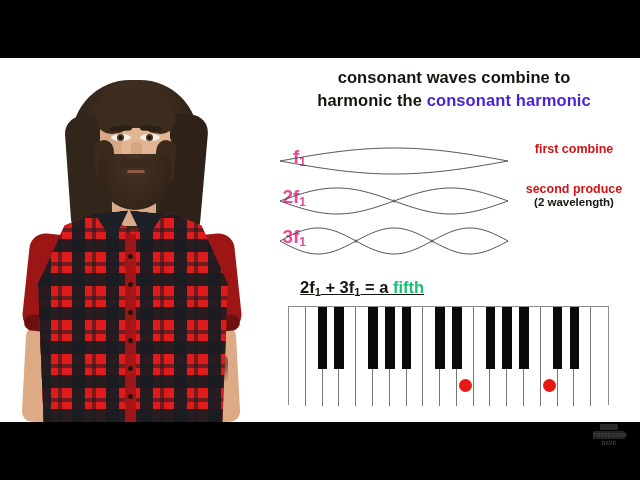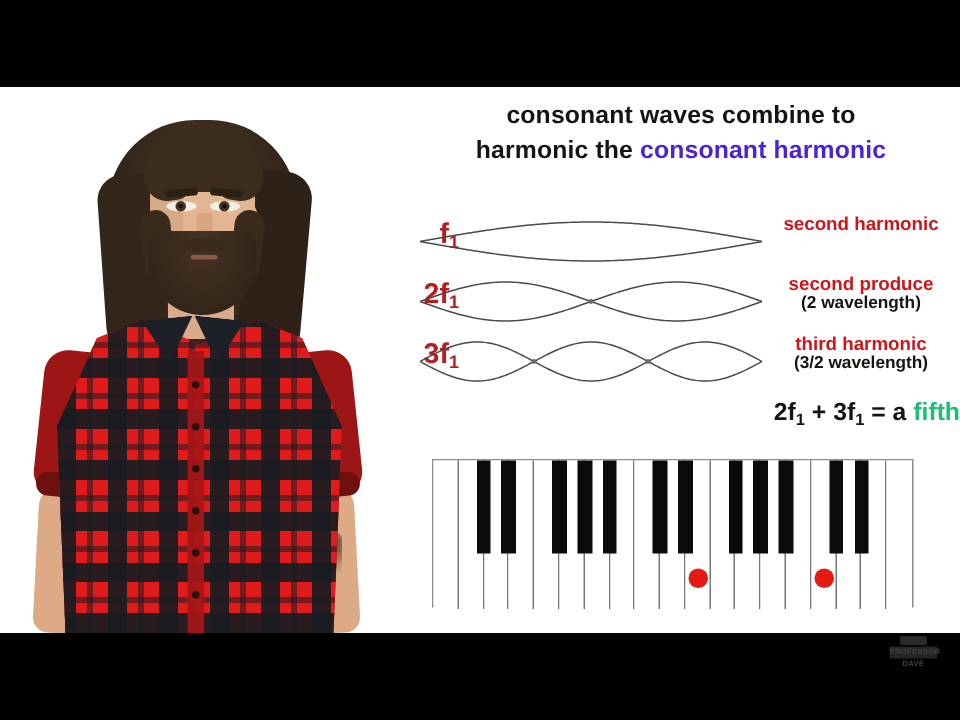--- a/index.html
+++ b/index.html
@@ -115,30 +115,30 @@
 
   
   #title{position:absolute;left:268px;top:8px;width:372px;text-align:center;
     font-size:16.5px;font-weight:bold;color:#16140f;line-height:1.42;letter-spacing:.1px;}
   #title .accent{color:#4b22d6;}
 
   
   #harmonics{position:absolute;left:260px;top:84px;width:380px;}
   .hrow{position:relative;height:40px;}
   .hlabel{position:absolute;left:0;top:4px;width:46px;text-align:right;
-    color:#b91c1c;font-weight:bold;font-size:19px;}
+    color:#ec4899;font-weight:bold;font-size:19px;}
   .hlabel sub{font-size:12px;vertical-align:-3px;}
   .hwave{position:absolute;left:20px;top:0;width:228px;height:38px;}
   .htext{position:absolute;left:248px;top:0;width:132px;text-align:center;line-height:1.15;}
   .htext .hname{display:block;color:#d01417;font-weight:bold;font-size:12.5px;}
   .htext .hsub{display:block;color:#16140f;font-weight:bold;font-size:11.5px;}
 
   
-  #equation{position:absolute;left:300px;top:208px;width:340px;text-align:right;
-    font-size:16.5px;font-weight:bold;color:#16140f;}
+  #equation{position:absolute;left:300px;top:220px;width:340px;text-align:left;
+    font-size:16.5px;font-weight:bold;color:#16140f;text-decoration:underline;}
   #equation sub{font-size:11px;vertical-align:-3px;}
   #equation .green{color:#19c072;}
 
   
   #piano{position:absolute;left:288px;top:248px;width:321px;height:99px;
     background:#fff;border:1px solid #8c8c8c;box-sizing:border-box;}
   .wkey{position:absolute;top:0;height:99px;background:#fff;
     border-right:1px solid #777;box-sizing:border-box;}
   .wkey.last{border-right:none;}
   .bkey{position:absolute;top:0;height:62px;background:#0a0a0a;z-index:5;}
@@ -224,21 +224,21 @@
     </div>
 
     <div id="harmonics">
         <div class="hrow">
           <div class="hlabel"><span>f</span><sub>1</sub></div>
           <svg class="hwave" viewBox="0 0 228 38">
             <path d="M0.00 19.00 L1.43 18.74 L2.85 18.49 L4.28 18.23 L5.70 17.98 L7.13 17.73 L8.55 17.47 L9.97 17.22 L11.40 16.97 L12.82 16.71 L14.25 16.46 L15.68 16.21 L17.10 15.97 L18.52 15.72 L19.95 15.47 L21.38 15.23 L22.80 14.98 L24.23 14.74 L25.65 14.50 L27.07 14.26 L28.50 14.03 L29.93 13.79 L31.35 13.56 L32.77 13.33 L34.20 13.10 L35.63 12.87 L37.05 12.65 L38.48 12.43 L39.90 12.21 L41.33 11.99 L42.75 11.78 L44.17 11.57 L45.60 11.36 L47.02 11.15 L48.45 10.95 L49.88 10.75 L51.30 10.56 L52.73 10.36 L54.15 10.18 L55.58 9.99 L57.00 9.81 L58.42 9.63 L59.85 9.45 L61.27 9.28 L62.70 9.11 L64.13 8.95 L65.55 8.79 L66.97 8.63 L68.40 8.48 L69.83 8.33 L71.25 8.19 L72.67 8.05 L74.10 7.92 L75.53 7.78 L76.95 7.66 L78.38 7.54 L79.80 7.42 L81.22 7.30 L82.65 7.19 L84.08 7.09 L85.50 6.99 L86.92 6.89 L88.35 6.80 L89.78 6.72 L91.20 6.64 L92.63 6.56 L94.05 6.49 L95.47 6.42 L96.90 6.36 L98.33 6.30 L99.75 6.25 L101.17 6.20 L102.60 6.16 L104.03 6.12 L105.45 6.09 L106.88 6.06 L108.30 6.04 L109.72 6.02 L111.15 6.01 L112.58 6.00 L114.00 6.00 L115.42 6.00 L116.85 6.01 L118.28 6.02 L119.70 6.04 L121.13 6.06 L122.55 6.09 L123.97 6.12 L125.40 6.16 L126.83 6.20 L128.25 6.25 L129.68 6.30 L131.10 6.36 L132.53 6.42 L133.95 6.49 L135.38 6.56 L136.80 6.64 L138.22 6.72 L139.65 6.80 L141.07 6.89 L142.50 6.99 L143.93 7.09 L145.35 7.19 L146.78 7.30 L148.20 7.42 L149.63 7.54 L151.05 7.66 L152.47 7.78 L153.90 7.92 L155.32 8.05 L156.75 8.19 L158.18 8.33 L159.60 8.48 L161.03 8.63 L162.45 8.79 L163.88 8.95 L165.30 9.11 L166.72 9.28 L168.15 9.45 L169.57 9.63 L171.00 9.81 L172.43 9.99 L173.85 10.18 L175.28 10.36 L176.70 10.56 L178.13 10.75 L179.55 10.95 L180.97 11.15 L182.40 11.36 L183.82 11.57 L185.25 11.78 L186.68 11.99 L188.10 12.21 L189.53 12.43 L190.95 12.65 L192.38 12.87 L193.80 13.10 L195.22 13.33 L196.65 13.56 L198.07 13.79 L199.50 14.03 L200.93 14.26 L202.35 14.50 L203.78 14.74 L205.20 14.98 L206.63 15.23 L208.05 15.47 L209.47 15.72 L210.90 15.97 L212.32 16.21 L213.75 16.46 L215.18 16.71 L216.60 16.97 L218.03 17.22 L219.45 17.47 L220.88 17.73 L222.30 17.98 L223.72 18.23 L225.15 18.49 L226.57 18.74 L228.00 19.00 " fill="none" stroke="#4a4a4a" stroke-width="1"></path>
             <path d="M0.00 19.00 L1.43 19.26 L2.85 19.51 L4.28 19.77 L5.70 20.02 L7.13 20.27 L8.55 20.53 L9.97 20.78 L11.40 21.03 L12.82 21.29 L14.25 21.54 L15.68 21.79 L17.10 22.03 L18.52 22.28 L19.95 22.53 L21.38 22.77 L22.80 23.02 L24.23 23.26 L25.65 23.50 L27.07 23.74 L28.50 23.97 L29.93 24.21 L31.35 24.44 L32.77 24.67 L34.20 24.90 L35.63 25.13 L37.05 25.35 L38.48 25.57 L39.90 25.79 L41.33 26.01 L42.75 26.22 L44.17 26.43 L45.60 26.64 L47.02 26.85 L48.45 27.05 L49.88 27.25 L51.30 27.44 L52.73 27.64 L54.15 27.82 L55.58 28.01 L57.00 28.19 L58.42 28.37 L59.85 28.55 L61.27 28.72 L62.70 28.89 L64.13 29.05 L65.55 29.21 L66.97 29.37 L68.40 29.52 L69.83 29.67 L71.25 29.81 L72.67 29.95 L74.10 30.08 L75.53 30.22 L76.95 30.34 L78.38 30.46 L79.80 30.58 L81.22 30.70 L82.65 30.81 L84.08 30.91 L85.50 31.01 L86.92 31.11 L88.35 31.20 L89.78 31.28 L91.20 31.36 L92.63 31.44 L94.05 31.51 L95.47 31.58 L96.90 31.64 L98.33 31.70 L99.75 31.75 L101.17 31.80 L102.60 31.84 L104.03 31.88 L105.45 31.91 L106.88 31.94 L108.30 31.96 L109.72 31.98 L111.15 31.99 L112.58 32.00 L114.00 32.00 L115.42 32.00 L116.85 31.99 L118.28 31.98 L119.70 31.96 L121.13 31.94 L122.55 31.91 L123.97 31.88 L125.40 31.84 L126.83 31.80 L128.25 31.75 L129.68 31.70 L131.10 31.64 L132.53 31.58 L133.95 31.51 L135.38 31.44 L136.80 31.36 L138.22 31.28 L139.65 31.20 L141.07 31.11 L142.50 31.01 L143.93 30.91 L145.35 30.81 L146.78 30.70 L148.20 30.58 L149.63 30.46 L151.05 30.34 L152.47 30.22 L153.90 30.08 L155.32 29.95 L156.75 29.81 L158.18 29.67 L159.60 29.52 L161.03 29.37 L162.45 29.21 L163.88 29.05 L165.30 28.89 L166.72 28.72 L168.15 28.55 L169.57 28.37 L171.00 28.19 L172.43 28.01 L173.85 27.82 L175.28 27.64 L176.70 27.44 L178.13 27.25 L179.55 27.05 L180.97 26.85 L182.40 26.64 L183.82 26.43 L185.25 26.22 L186.68 26.01 L188.10 25.79 L189.53 25.57 L190.95 25.35 L192.38 25.13 L193.80 24.90 L195.22 24.67 L196.65 24.44 L198.07 24.21 L199.50 23.97 L200.93 23.74 L202.35 23.50 L203.78 23.26 L205.20 23.02 L206.63 22.77 L208.05 22.53 L209.47 22.28 L210.90 22.03 L212.32 21.79 L213.75 21.54 L215.18 21.29 L216.60 21.03 L218.03 20.78 L219.45 20.53 L220.88 20.27 L222.30 20.02 L223.72 19.77 L225.15 19.51 L226.57 19.26 L228.00 19.00 " fill="none" stroke="#4a4a4a" stroke-width="1"></path>
           </svg>
           <div class="htext">
-            <span class="hname">second harmonic</span>
+            <span class="hname">first combine</span>
           </div>
         </div>
         <div class="hrow">
           <div class="hlabel"><span>2f</span><sub>1</sub></div>
           <svg class="hwave" viewBox="0 0 228 38">
             <path d="M0.00 19.00 L1.43 18.49 L2.85 17.98 L4.28 17.47 L5.70 16.97 L7.13 16.46 L8.55 15.97 L9.97 15.47 L11.40 14.98 L12.82 14.50 L14.25 14.03 L15.68 13.56 L17.10 13.10 L18.52 12.65 L19.95 12.21 L21.38 11.78 L22.80 11.36 L24.23 10.95 L25.65 10.56 L27.07 10.18 L28.50 9.81 L29.93 9.45 L31.35 9.11 L32.77 8.79 L34.20 8.48 L35.63 8.19 L37.05 7.92 L38.48 7.66 L39.90 7.42 L41.33 7.19 L42.75 6.99 L44.17 6.80 L45.60 6.64 L47.02 6.49 L48.45 6.36 L49.88 6.25 L51.30 6.16 L52.73 6.09 L54.15 6.04 L55.58 6.01 L57.00 6.00 L58.42 6.01 L59.85 6.04 L61.27 6.09 L62.70 6.16 L64.13 6.25 L65.55 6.36 L66.97 6.49 L68.40 6.64 L69.83 6.80 L71.25 6.99 L72.67 7.19 L74.10 7.42 L75.53 7.66 L76.95 7.92 L78.38 8.19 L79.80 8.48 L81.22 8.79 L82.65 9.11 L84.08 9.45 L85.50 9.81 L86.92 10.18 L88.35 10.56 L89.78 10.95 L91.20 11.36 L92.63 11.78 L94.05 12.21 L95.47 12.65 L96.90 13.10 L98.33 13.56 L99.75 14.03 L101.17 14.50 L102.60 14.98 L104.03 15.47 L105.45 15.97 L106.88 16.46 L108.30 16.97 L109.72 17.47 L111.15 17.98 L112.58 18.49 L114.00 19.00 L115.42 19.51 L116.85 20.02 L118.28 20.53 L119.70 21.03 L121.13 21.54 L122.55 22.03 L123.97 22.53 L125.40 23.02 L126.83 23.50 L128.25 23.97 L129.68 24.44 L131.10 24.90 L132.53 25.35 L133.95 25.79 L135.38 26.22 L136.80 26.64 L138.22 27.05 L139.65 27.44 L141.07 27.82 L142.50 28.19 L143.93 28.55 L145.35 28.89 L146.78 29.21 L148.20 29.52 L149.63 29.81 L151.05 30.08 L152.47 30.34 L153.90 30.58 L155.32 30.81 L156.75 31.01 L158.18 31.20 L159.60 31.36 L161.03 31.51 L162.45 31.64 L163.88 31.75 L165.30 31.84 L166.72 31.91 L168.15 31.96 L169.57 31.99 L171.00 32.00 L172.43 31.99 L173.85 31.96 L175.28 31.91 L176.70 31.84 L178.13 31.75 L179.55 31.64 L180.97 31.51 L182.40 31.36 L183.82 31.20 L185.25 31.01 L186.68 30.81 L188.10 30.58 L189.53 30.34 L190.95 30.08 L192.38 29.81 L193.80 29.52 L195.22 29.21 L196.65 28.89 L198.07 28.55 L199.50 28.19 L200.93 27.82 L202.35 27.44 L203.78 27.05 L205.20 26.64 L206.63 26.22 L208.05 25.79 L209.47 25.35 L210.90 24.90 L212.32 24.44 L213.75 23.97 L215.18 23.50 L216.60 23.02 L218.03 22.53 L219.45 22.03 L220.88 21.54 L222.30 21.03 L223.72 20.53 L225.15 20.02 L226.57 19.51 L228.00 19.00 " fill="none" stroke="#4a4a4a" stroke-width="1"></path>
             <path d="M0.00 19.00 L1.43 19.51 L2.85 20.02 L4.28 20.53 L5.70 21.03 L7.13 21.54 L8.55 22.03 L9.97 22.53 L11.40 23.02 L12.82 23.50 L14.25 23.97 L15.68 24.44 L17.10 24.90 L18.52 25.35 L19.95 25.79 L21.38 26.22 L22.80 26.64 L24.23 27.05 L25.65 27.44 L27.07 27.82 L28.50 28.19 L29.93 28.55 L31.35 28.89 L32.77 29.21 L34.20 29.52 L35.63 29.81 L37.05 30.08 L38.48 30.34 L39.90 30.58 L41.33 30.81 L42.75 31.01 L44.17 31.20 L45.60 31.36 L47.02 31.51 L48.45 31.64 L49.88 31.75 L51.30 31.84 L52.73 31.91 L54.15 31.96 L55.58 31.99 L57.00 32.00 L58.42 31.99 L59.85 31.96 L61.27 31.91 L62.70 31.84 L64.13 31.75 L65.55 31.64 L66.97 31.51 L68.40 31.36 L69.83 31.20 L71.25 31.01 L72.67 30.81 L74.10 30.58 L75.53 30.34 L76.95 30.08 L78.38 29.81 L79.80 29.52 L81.22 29.21 L82.65 28.89 L84.08 28.55 L85.50 28.19 L86.92 27.82 L88.35 27.44 L89.78 27.05 L91.20 26.64 L92.63 26.22 L94.05 25.79 L95.47 25.35 L96.90 24.90 L98.33 24.44 L99.75 23.97 L101.17 23.50 L102.60 23.02 L104.03 22.53 L105.45 22.03 L106.88 21.54 L108.30 21.03 L109.72 20.53 L111.15 20.02 L112.58 19.51 L114.00 19.00 L115.42 18.49 L116.85 17.98 L118.28 17.47 L119.70 16.97 L121.13 16.46 L122.55 15.97 L123.97 15.47 L125.40 14.98 L126.83 14.50 L128.25 14.03 L129.68 13.56 L131.10 13.10 L132.53 12.65 L133.95 12.21 L135.38 11.78 L136.80 11.36 L138.22 10.95 L139.65 10.56 L141.07 10.18 L142.50 9.81 L143.93 9.45 L145.35 9.11 L146.78 8.79 L148.20 8.48 L149.63 8.19 L151.05 7.92 L152.47 7.66 L153.90 7.42 L155.32 7.19 L156.75 6.99 L158.18 6.80 L159.60 6.64 L161.03 6.49 L162.45 6.36 L163.88 6.25 L165.30 6.16 L166.72 6.09 L168.15 6.04 L169.57 6.01 L171.00 6.00 L172.43 6.01 L173.85 6.04 L175.28 6.09 L176.70 6.16 L178.13 6.25 L179.55 6.36 L180.97 6.49 L182.40 6.64 L183.82 6.80 L185.25 6.99 L186.68 7.19 L188.10 7.42 L189.53 7.66 L190.95 7.92 L192.38 8.19 L193.80 8.48 L195.22 8.79 L196.65 9.11 L198.07 9.45 L199.50 9.81 L200.93 10.18 L202.35 10.56 L203.78 10.95 L205.20 11.36 L206.63 11.78 L208.05 12.21 L209.47 12.65 L210.90 13.10 L212.32 13.56 L213.75 14.03 L215.18 14.50 L216.60 14.98 L218.03 15.47 L219.45 15.97 L220.88 16.46 L222.30 16.97 L223.72 17.47 L225.15 17.98 L226.57 18.49 L228.00 19.00 " fill="none" stroke="#4a4a4a" stroke-width="1"></path>
             <circle cx="114.00" cy="19" r="1.6" fill="#6b6b6b"></circle>
           </svg>
           <div class="htext">
@@ -247,24 +247,20 @@
           </div>
         </div>
         <div class="hrow">
           <div class="hlabel"><span>3f</span><sub>1</sub></div>
           <svg class="hwave" viewBox="0 0 228 38">
             <path d="M0.00 19.00 L1.43 18.23 L2.85 17.47 L4.28 16.71 L5.70 15.97 L7.13 15.23 L8.55 14.50 L9.97 13.79 L11.40 13.10 L12.82 12.43 L14.25 11.78 L15.68 11.15 L17.10 10.56 L18.52 9.99 L19.95 9.45 L21.38 8.95 L22.80 8.48 L24.23 8.05 L25.65 7.66 L27.07 7.30 L28.50 6.99 L29.93 6.72 L31.35 6.49 L32.77 6.30 L34.20 6.16 L35.63 6.06 L37.05 6.01 L38.48 6.00 L39.90 6.04 L41.33 6.12 L42.75 6.25 L44.17 6.42 L45.60 6.64 L47.02 6.89 L48.45 7.19 L49.88 7.54 L51.30 7.92 L52.73 8.33 L54.15 8.79 L55.58 9.28 L57.00 9.81 L58.42 10.36 L59.85 10.95 L61.27 11.57 L62.70 12.21 L64.13 12.87 L65.55 13.56 L66.97 14.26 L68.40 14.98 L69.83 15.72 L71.25 16.46 L72.67 17.22 L74.10 17.98 L75.53 18.74 L76.95 19.51 L78.38 20.27 L79.80 21.03 L81.22 21.79 L82.65 22.53 L84.08 23.26 L85.50 23.97 L86.92 24.67 L88.35 25.35 L89.78 26.01 L91.20 26.64 L92.63 27.25 L94.05 27.82 L95.47 28.37 L96.90 28.89 L98.33 29.37 L99.75 29.81 L101.17 30.22 L102.60 30.58 L104.03 30.91 L105.45 31.20 L106.88 31.44 L108.30 31.64 L109.72 31.80 L111.15 31.91 L112.58 31.98 L114.00 32.00 L115.42 31.98 L116.85 31.91 L118.28 31.80 L119.70 31.64 L121.13 31.44 L122.55 31.20 L123.97 30.91 L125.40 30.58 L126.83 30.22 L128.25 29.81 L129.68 29.37 L131.10 28.89 L132.53 28.37 L133.95 27.82 L135.38 27.25 L136.80 26.64 L138.22 26.01 L139.65 25.35 L141.07 24.67 L142.50 23.97 L143.93 23.26 L145.35 22.53 L146.78 21.79 L148.20 21.03 L149.63 20.27 L151.05 19.51 L152.47 18.74 L153.90 17.98 L155.32 17.22 L156.75 16.46 L158.18 15.72 L159.60 14.98 L161.03 14.26 L162.45 13.56 L163.88 12.87 L165.30 12.21 L166.72 11.57 L168.15 10.95 L169.57 10.36 L171.00 9.81 L172.43 9.28 L173.85 8.79 L175.28 8.33 L176.70 7.92 L178.13 7.54 L179.55 7.19 L180.97 6.89 L182.40 6.64 L183.82 6.42 L185.25 6.25 L186.68 6.12 L188.10 6.04 L189.53 6.00 L190.95 6.01 L192.38 6.06 L193.80 6.16 L195.22 6.30 L196.65 6.49 L198.07 6.72 L199.50 6.99 L200.93 7.30 L202.35 7.66 L203.78 8.05 L205.20 8.48 L206.63 8.95 L208.05 9.45 L209.47 9.99 L210.90 10.56 L212.32 11.15 L213.75 11.78 L215.18 12.43 L216.60 13.10 L218.03 13.79 L219.45 14.50 L220.88 15.23 L222.30 15.97 L223.72 16.71 L225.15 17.47 L226.57 18.23 L228.00 19.00 " fill="none" stroke="#4a4a4a" stroke-width="1"></path>
             <path d="M0.00 19.00 L1.43 19.77 L2.85 20.53 L4.28 21.29 L5.70 22.03 L7.13 22.77 L8.55 23.50 L9.97 24.21 L11.40 24.90 L12.82 25.57 L14.25 26.22 L15.68 26.85 L17.10 27.44 L18.52 28.01 L19.95 28.55 L21.38 29.05 L22.80 29.52 L24.23 29.95 L25.65 30.34 L27.07 30.70 L28.50 31.01 L29.93 31.28 L31.35 31.51 L32.77 31.70 L34.20 31.84 L35.63 31.94 L37.05 31.99 L38.48 32.00 L39.90 31.96 L41.33 31.88 L42.75 31.75 L44.17 31.58 L45.60 31.36 L47.02 31.11 L48.45 30.81 L49.88 30.46 L51.30 30.08 L52.73 29.67 L54.15 29.21 L55.58 28.72 L57.00 28.19 L58.42 27.64 L59.85 27.05 L61.27 26.43 L62.70 25.79 L64.13 25.13 L65.55 24.44 L66.97 23.74 L68.40 23.02 L69.83 22.28 L71.25 21.54 L72.67 20.78 L74.10 20.02 L75.53 19.26 L76.95 18.49 L78.38 17.73 L79.80 16.97 L81.22 16.21 L82.65 15.47 L84.08 14.74 L85.50 14.03 L86.92 13.33 L88.35 12.65 L89.78 11.99 L91.20 11.36 L92.63 10.75 L94.05 10.18 L95.47 9.63 L96.90 9.11 L98.33 8.63 L99.75 8.19 L101.17 7.78 L102.60 7.42 L104.03 7.09 L105.45 6.80 L106.88 6.56 L108.30 6.36 L109.72 6.20 L111.15 6.09 L112.58 6.02 L114.00 6.00 L115.42 6.02 L116.85 6.09 L118.28 6.20 L119.70 6.36 L121.13 6.56 L122.55 6.80 L123.97 7.09 L125.40 7.42 L126.83 7.78 L128.25 8.19 L129.68 8.63 L131.10 9.11 L132.53 9.63 L133.95 10.18 L135.38 10.75 L136.80 11.36 L138.22 11.99 L139.65 12.65 L141.07 13.33 L142.50 14.03 L143.93 14.74 L145.35 15.47 L146.78 16.21 L148.20 16.97 L149.63 17.73 L151.05 18.49 L152.47 19.26 L153.90 20.02 L155.32 20.78 L156.75 21.54 L158.18 22.28 L159.60 23.02 L161.03 23.74 L162.45 24.44 L163.88 25.13 L165.30 25.79 L166.72 26.43 L168.15 27.05 L169.57 27.64 L171.00 28.19 L172.43 28.72 L173.85 29.21 L175.28 29.67 L176.70 30.08 L178.13 30.46 L179.55 30.81 L180.97 31.11 L182.40 31.36 L183.82 31.58 L185.25 31.75 L186.68 31.88 L188.10 31.96 L189.53 32.00 L190.95 31.99 L192.38 31.94 L193.80 31.84 L195.22 31.70 L196.65 31.51 L198.07 31.28 L199.50 31.01 L200.93 30.70 L202.35 30.34 L203.78 29.95 L205.20 29.52 L206.63 29.05 L208.05 28.55 L209.47 28.01 L210.90 27.44 L212.32 26.85 L213.75 26.22 L215.18 25.57 L216.60 24.90 L218.03 24.21 L219.45 23.50 L220.88 22.77 L222.30 22.03 L223.72 21.29 L225.15 20.53 L226.57 19.77 L228.00 19.00 " fill="none" stroke="#4a4a4a" stroke-width="1"></path>
             <circle cx="76.00" cy="19" r="1.6" fill="#6b6b6b"></circle>
             <circle cx="152.00" cy="19" r="1.6" fill="#6b6b6b"></circle>
           </svg>
-          <div class="htext">
-            <span class="hname">third harmonic</span>
-            <span class="hsub">(3/2 wavelength)</span>
-          </div>
         </div>
       </div>
 
     <div id="equation">
       <span>2f</span><sub>1</sub><span> + </span><span>3f</span><sub>1</sub><span> = a </span><span class="green">fifth</span>
     </div>
 
     <div id="piano">
         <div class="wkey" style="left: 0px; width: 16.7895px;"></div>
         <div class="wkey" style="left: 16.7895px; width: 16.7895px;"></div>

